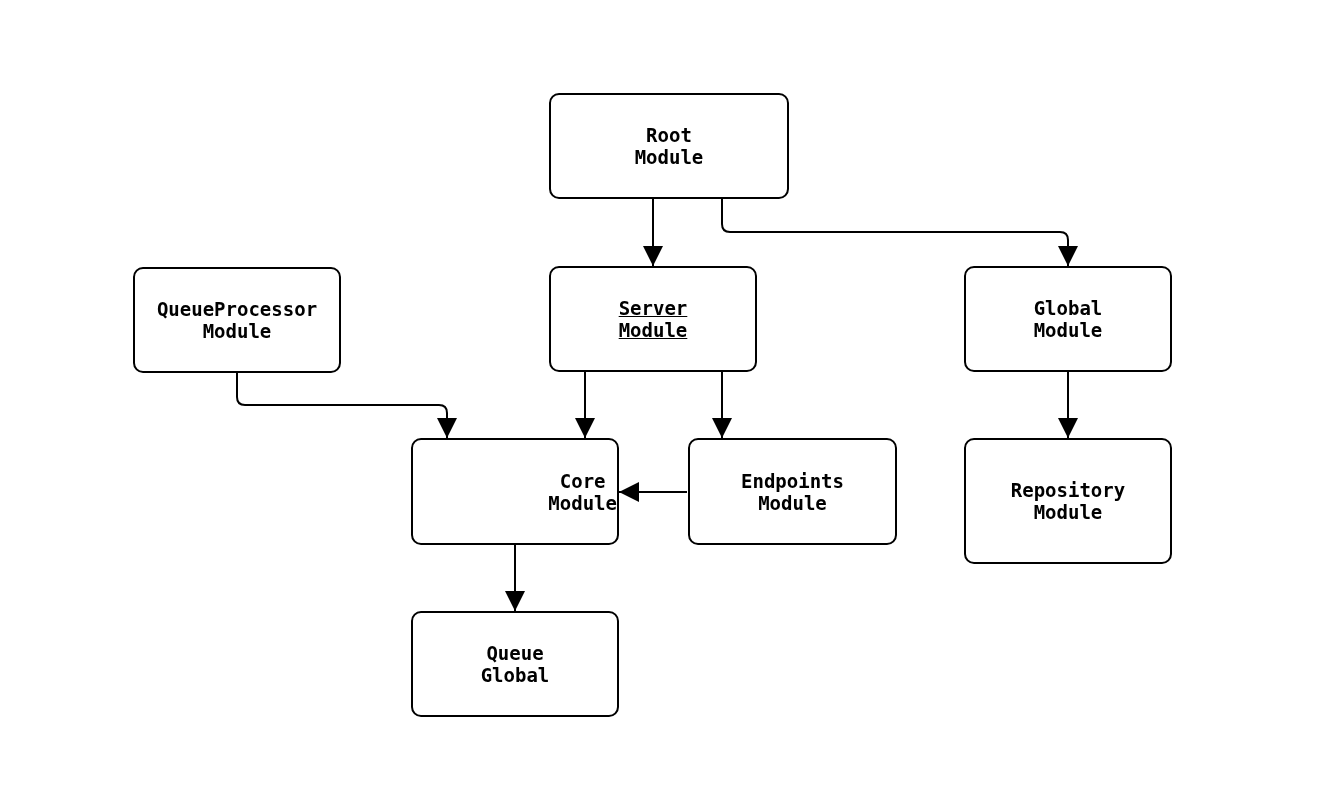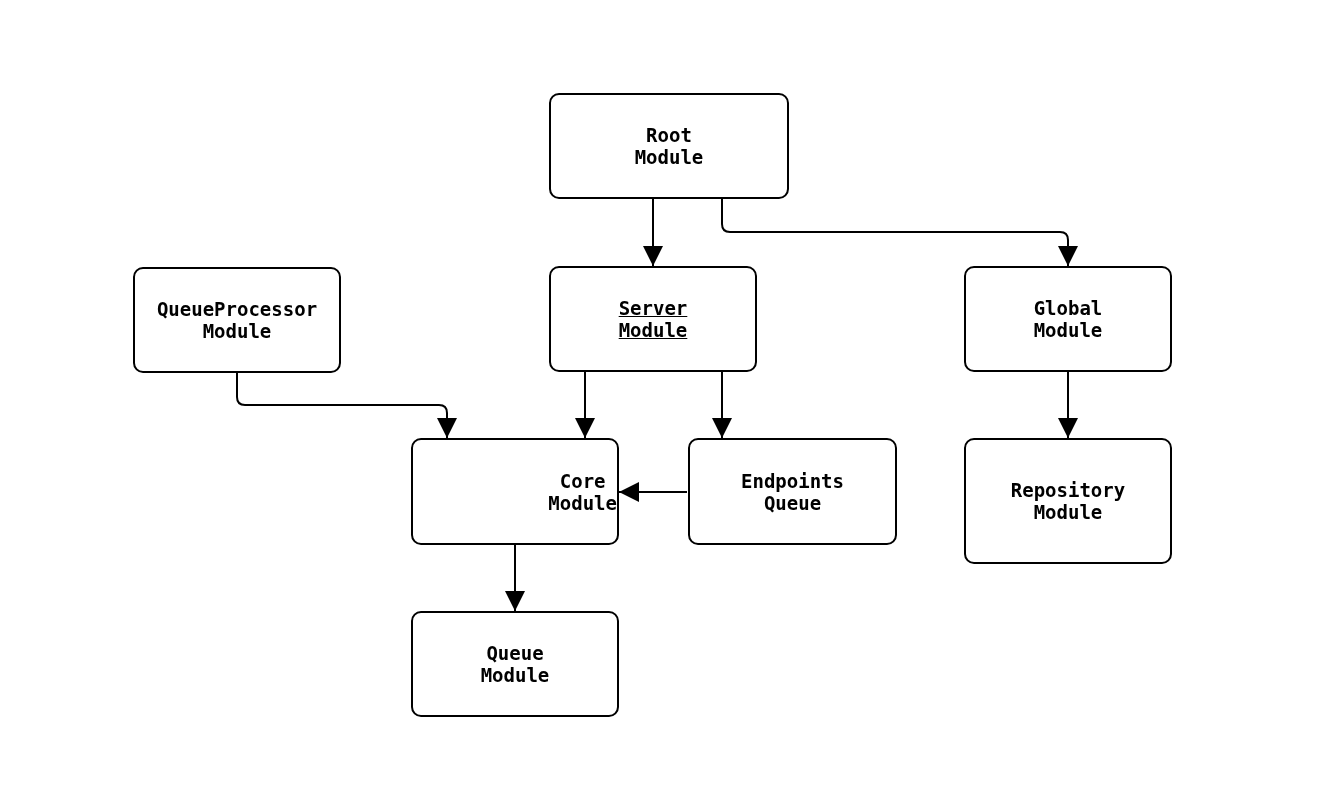--- a/index.html
+++ b/index.html
@@ -89,26 +89,26 @@
 Module</span>
   </div>
 
   <div class="node" style="left: 411px; top: 438px; width: 208px; height: 107px; justify-content: flex-end;">
     <span class="node-label">Core
 Module</span>
   </div>
 
   <div class="node" style="left: 688px; top: 438px; width: 209px; height: 107px;">
     <span class="node-label">Endpoints
-Queue</span>
+Module</span>
   </div>
 
   <div class="node" style="left: 964px; top: 438px; width: 208px; height: 126px;">
     <span class="node-label">Repository
 Module</span>
   </div>
 
   <div class="node" style="left: 411px; top: 611px; width: 208px; height: 106px;">
     <span class="node-label">Queue
-Module</span>
+Global</span>
   </div>
 
 </div>
 
 </body></html>

